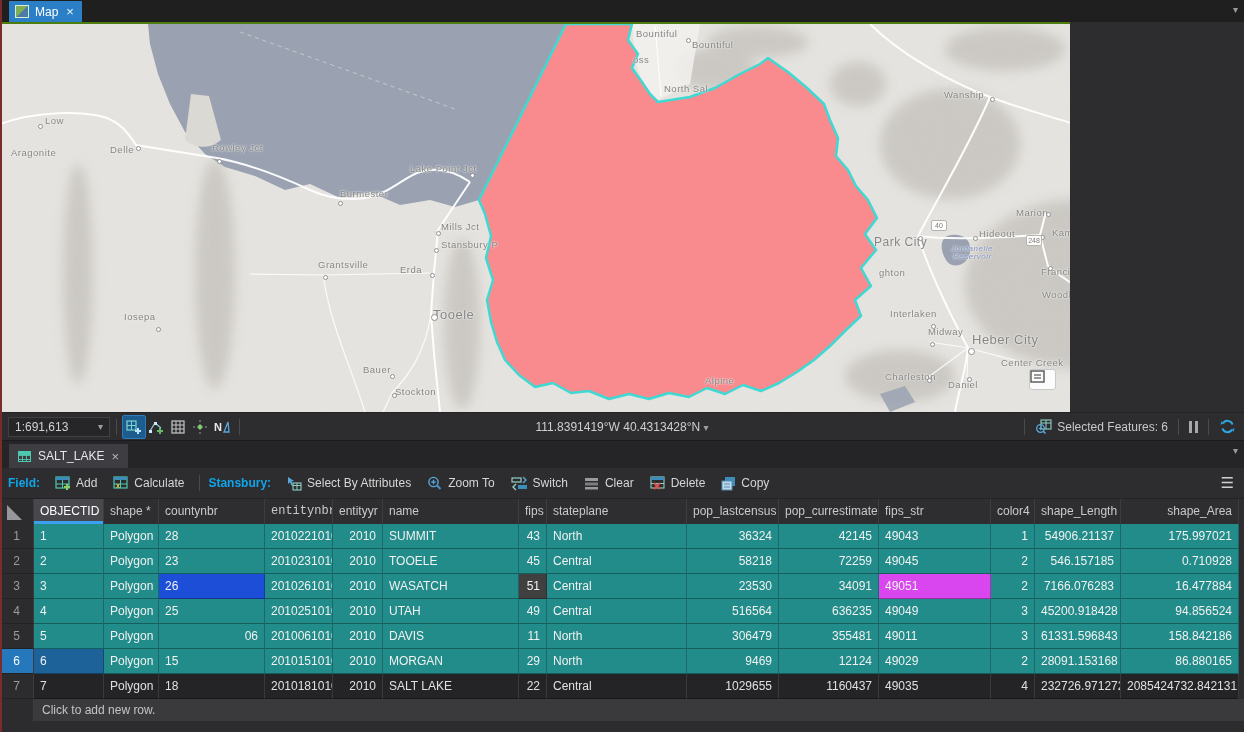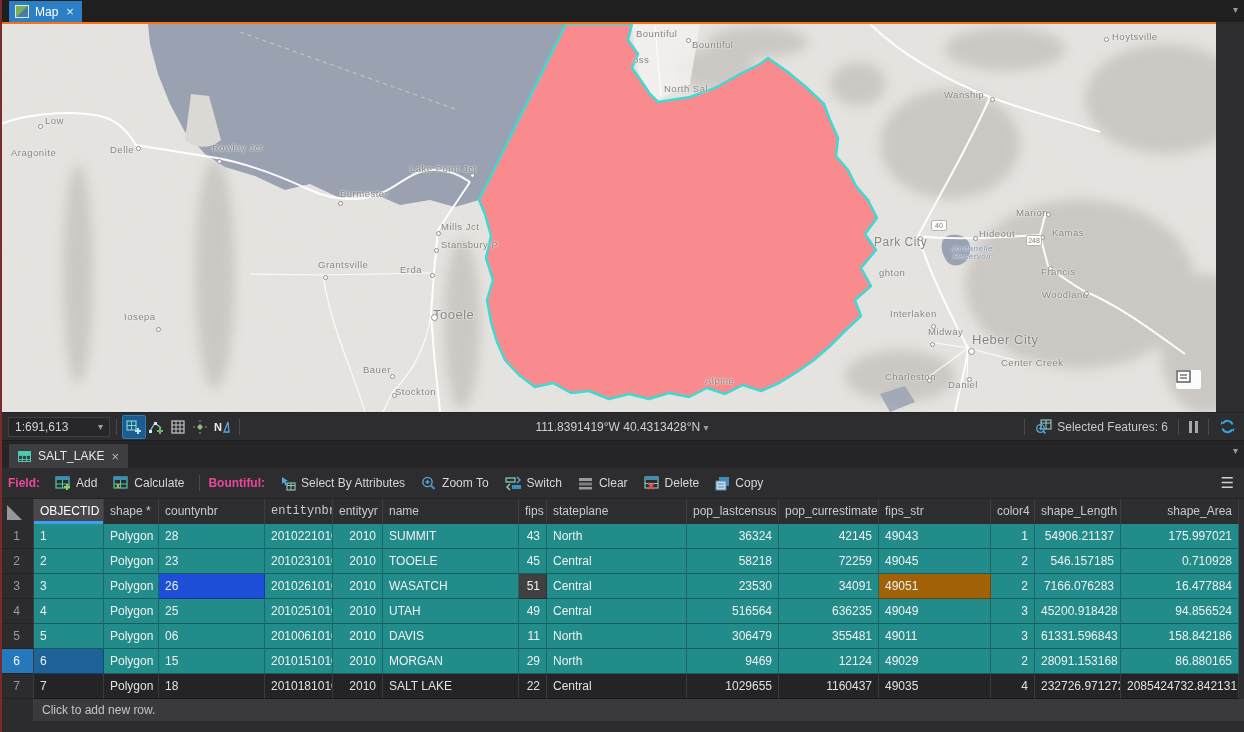--- a/index.html
+++ b/index.html
@@ -11,21 +11,21 @@
   
   .doc-tabstrip { height:22px; background:#1f1f20; display:flex; align-items:flex-end; position:relative; }
   .doc-tab { height:21px; margin-left:9px; padding:0 8px 0 6px; display:flex; align-items:center; gap:6px;
              background:#2b7fc7; color:#fff; font-size:12px; cursor:default; }
   .doc-tab .tab-close { color:#eaf4ff; font-size:13px; margin-left:2px; }
   .map-ico { width:14px; height:13px; display:inline-block; border:1px solid #d9ecd2; background:
              linear-gradient(135deg,#7fae56 0 50%, #4d7ba6 50% 100%); }
   .strip-chevron { position:absolute; right:6px; top:4px; color:#9a9a9a; font-size:10px; }
 
   
-  .map-view { position:relative; width:1216px; height:390px; border-top:2px solid #f97316; background:#e7e5e1; overflow:hidden; }
+  .map-view { position:relative; width:1070px; height:390px; border-top:2px solid #4d7c0f; background:#e7e5e1; overflow:hidden; }
   .map-view svg { position:absolute; left:0; top:0; }
   #map-labels { position:absolute; inset:0; pointer-events:none; }
   .maplbl { position:absolute; font-size:9.5px; color:#868686; letter-spacing:.5px; white-space:nowrap;
             text-shadow:0 0 2px #f2f1ee,0 0 2px #f2f1ee; }
   .maplbl.water { color:#7e94c2; font-size:8px; font-style:italic; }
   .dot { position:absolute; width:5px; height:5px; border-radius:50%; background:#fff; border:1px solid #909090; }
   .dot.big { width:7px; height:7px; }
   .shield { position:absolute; width:16px; height:11px; background:#fdfdfc; border:1px solid #b5b5b0; border-radius:2px;
             color:#7b7b7b; font-size:7px; text-align:center; line-height:10px; }
   .map-overlay-btn { position:absolute; right:14px; bottom:22px; width:27px; height:21px; background:#fcfcfc;
@@ -52,21 +52,21 @@
   .table-tab { height:24px; margin-left:9px; padding:0 9px; display:flex; align-items:center; gap:7px;
                background:#3d3d42; color:#e6e6e6; font-size:12px; }
   .table-tab .tab-close { color:#b9b9b9; font-size:13px; }
   .grid-ico { width:13px; height:11px; border:1px solid #4ec9b0;
       background:linear-gradient(#4ec9b0 0 3px, transparent 3px),
       repeating-linear-gradient(90deg, transparent 0 3px, rgba(78,201,176,.9) 3px 4px),
       repeating-linear-gradient(transparent 0 3px, rgba(78,201,176,.9) 3px 4px); }
 
   .table-toolbar { height:31px; background:#2d2d30; display:flex; align-items:center; font-size:12px;
                    color:#d6d6d6; gap:2px; padding-left:8px; border-bottom:1px solid #232325; position:relative; }
-  .tb-label { font-weight:bold; color:#ec4899; margin-right:6px; }
+  .tb-label { font-weight:bold; color:#0ea5e9; margin-right:6px; }
   .tb-btn { display:flex; align-items:center; gap:5px; background:none; border:none; color:#d6d6d6;
             font:12px "Liberation Sans",sans-serif; padding:4px 7px; cursor:default; }
   .menu-ic { position:absolute; right:10px; color:#cfcfcf; font-size:15px; letter-spacing:0; }
 
   
   .grid { flex:1; display:flex; flex-direction:column; background:#2d2d30; font-size:12px; overflow:hidden; }
   .g-row { display:flex; height:25px; line-height:25px; }
   .g-head { background:#2e2e31; color:#c9c9c9; }
   .hcell { border-right:1px solid #3d3d41; padding:0 6px; white-space:nowrap; overflow:hidden; }
   .hcell.first { background:#47474c; color:#fff; box-shadow:inset 0 -3px 0 #3ba0f0; }
@@ -345,21 +345,21 @@
       <svg width="16" height="14" viewBox="0 0 16 14">
         <rect x="1" y="1" width="13" height="11" fill="none" stroke="#4ec9b0" stroke-width="1.2"></rect>
         <rect x="1" y="1" width="13" height="3" fill="#3c8dbc"></rect>
         <line x1="1" y1="8" x2="14" y2="8" stroke="#4ec9b0"></line>
           <line x1="7.5" y1="4" x2="7.5" y2="12" stroke="#4ec9b0"></line>
         <text x="3" y="12" font-size="7" fill="#e8d44d" font-weight="bold">x</text>
       </svg>
       <span>Calculate</span>
     </button>
     <div class="vsep"></div>
-    <span class="tb-label">Bountiful:</span>
+    <span class="tb-label">Stansbury:</span>
     <button class="tb-btn">
       <svg width="16" height="15" viewBox="0 0 16 15">
         <path d="M2,1 L8,5 L5.5,5.5 L7,9 L5.5,9.7 L4,6.2 L2,8 Z" fill="#5aa7dd"></path>
         <rect x="7" y="7" width="8" height="7" fill="none" stroke="#8fd0c5" stroke-width="1.1"></rect>
         <line x1="7" y1="9.5" x2="15" y2="9.5" stroke="#8fd0c5"></line>
           <line x1="11" y1="7" x2="11" y2="14" stroke="#8fd0c5"></line>
       </svg>
       <span>Select By Attributes</span>
     </button>
     <button class="tb-btn">
@@ -472,21 +472,21 @@
           <div class="dcell" style="width: 70px; min-width: 70px; background: rgb(33, 140, 138);">3</div>
           <div class="dcell" style="width: 55px; min-width: 55px; background: rgb(33, 140, 138);">Polygon</div>
           <div class="dcell" style="width: 106px; min-width: 106px; background: #1d4ed8;">26</div>
           <div class="dcell r" style="width: 68px; min-width: 68px; background: rgb(33, 140, 138);">2010261010</div>
           <div class="dcell r" style="width: 50px; min-width: 50px; background: rgb(33, 140, 138);">2010</div>
           <div class="dcell" style="width: 136px; min-width: 136px; background: rgb(33, 140, 138);">WASATCH</div>
           <div class="dcell r" style="width: 28px; min-width: 28px; background: #404040;">51</div>
           <div class="dcell" style="width: 140px; min-width: 140px; background: rgb(33, 140, 138);">Central</div>
           <div class="dcell r" style="width: 92px; min-width: 92px; background: rgb(33, 140, 138);">23530</div>
           <div class="dcell r" style="width: 100px; min-width: 100px; background: rgb(33, 140, 138);">34091</div>
-          <div class="dcell" style="width: 112px; min-width: 112px; background: #a16207;">49051</div>
+          <div class="dcell" style="width: 112px; min-width: 112px; background: #d946ef;">49051</div>
           <div class="dcell r" style="width: 44px; min-width: 44px; background: rgb(33, 140, 138);">2</div>
           <div class="dcell r" style="width: 86px; min-width: 86px; background: rgb(33, 140, 138);">7166.076283</div>
           <div class="dcell r" style="width: 118px; min-width: 118px; background: rgb(33, 140, 138);">16.477884</div>
           <div class="filler"></div>
         </div>
         <div class="g-row row-sel">
           <div class="rn">4</div>
           <div class="dcell" style="width: 70px; min-width: 70px; background: rgb(33, 140, 138);">4</div>
           <div class="dcell" style="width: 55px; min-width: 55px; background: rgb(33, 140, 138);">Polygon</div>
           <div class="dcell" style="width: 106px; min-width: 106px; background: rgb(33, 140, 138);">25</div>
@@ -500,21 +500,21 @@
           <div class="dcell" style="width: 112px; min-width: 112px; background: rgb(33, 140, 138);">49049</div>
           <div class="dcell r" style="width: 44px; min-width: 44px; background: rgb(33, 140, 138);">3</div>
           <div class="dcell r" style="width: 86px; min-width: 86px; background: rgb(33, 140, 138);">45200.918428</div>
           <div class="dcell r" style="width: 118px; min-width: 118px; background: rgb(33, 140, 138);">94.856524</div>
           <div class="filler"></div>
         </div>
         <div class="g-row row-sel">
           <div class="rn">5</div>
           <div class="dcell" style="width: 70px; min-width: 70px; background: rgb(33, 140, 138);">5</div>
           <div class="dcell" style="width: 55px; min-width: 55px; background: rgb(33, 140, 138);">Polygon</div>
-          <div class="dcell" style="width: 106px; min-width: 106px; background: rgb(33, 140, 138);">06</div>
+          <div class="dcell" style="width: 106px; min-width: 106px; background: rgb(33, 140, 138); text-align: right;">06</div>
           <div class="dcell r" style="width: 68px; min-width: 68px; background: rgb(33, 140, 138);">2010061010</div>
           <div class="dcell r" style="width: 50px; min-width: 50px; background: rgb(33, 140, 138);">2010</div>
           <div class="dcell" style="width: 136px; min-width: 136px; background: rgb(33, 140, 138);">DAVIS</div>
           <div class="dcell r" style="width: 28px; min-width: 28px; background: rgb(33, 140, 138);">11</div>
           <div class="dcell" style="width: 140px; min-width: 140px; background: rgb(33, 140, 138);">North</div>
           <div class="dcell r" style="width: 92px; min-width: 92px; background: rgb(33, 140, 138);">306479</div>
           <div class="dcell r" style="width: 100px; min-width: 100px; background: rgb(33, 140, 138);">355481</div>
           <div class="dcell" style="width: 112px; min-width: 112px; background: rgb(33, 140, 138);">49011</div>
           <div class="dcell r" style="width: 44px; min-width: 44px; background: rgb(33, 140, 138);">3</div>
           <div class="dcell r" style="width: 86px; min-width: 86px; background: rgb(33, 140, 138);">61331.596843</div>

